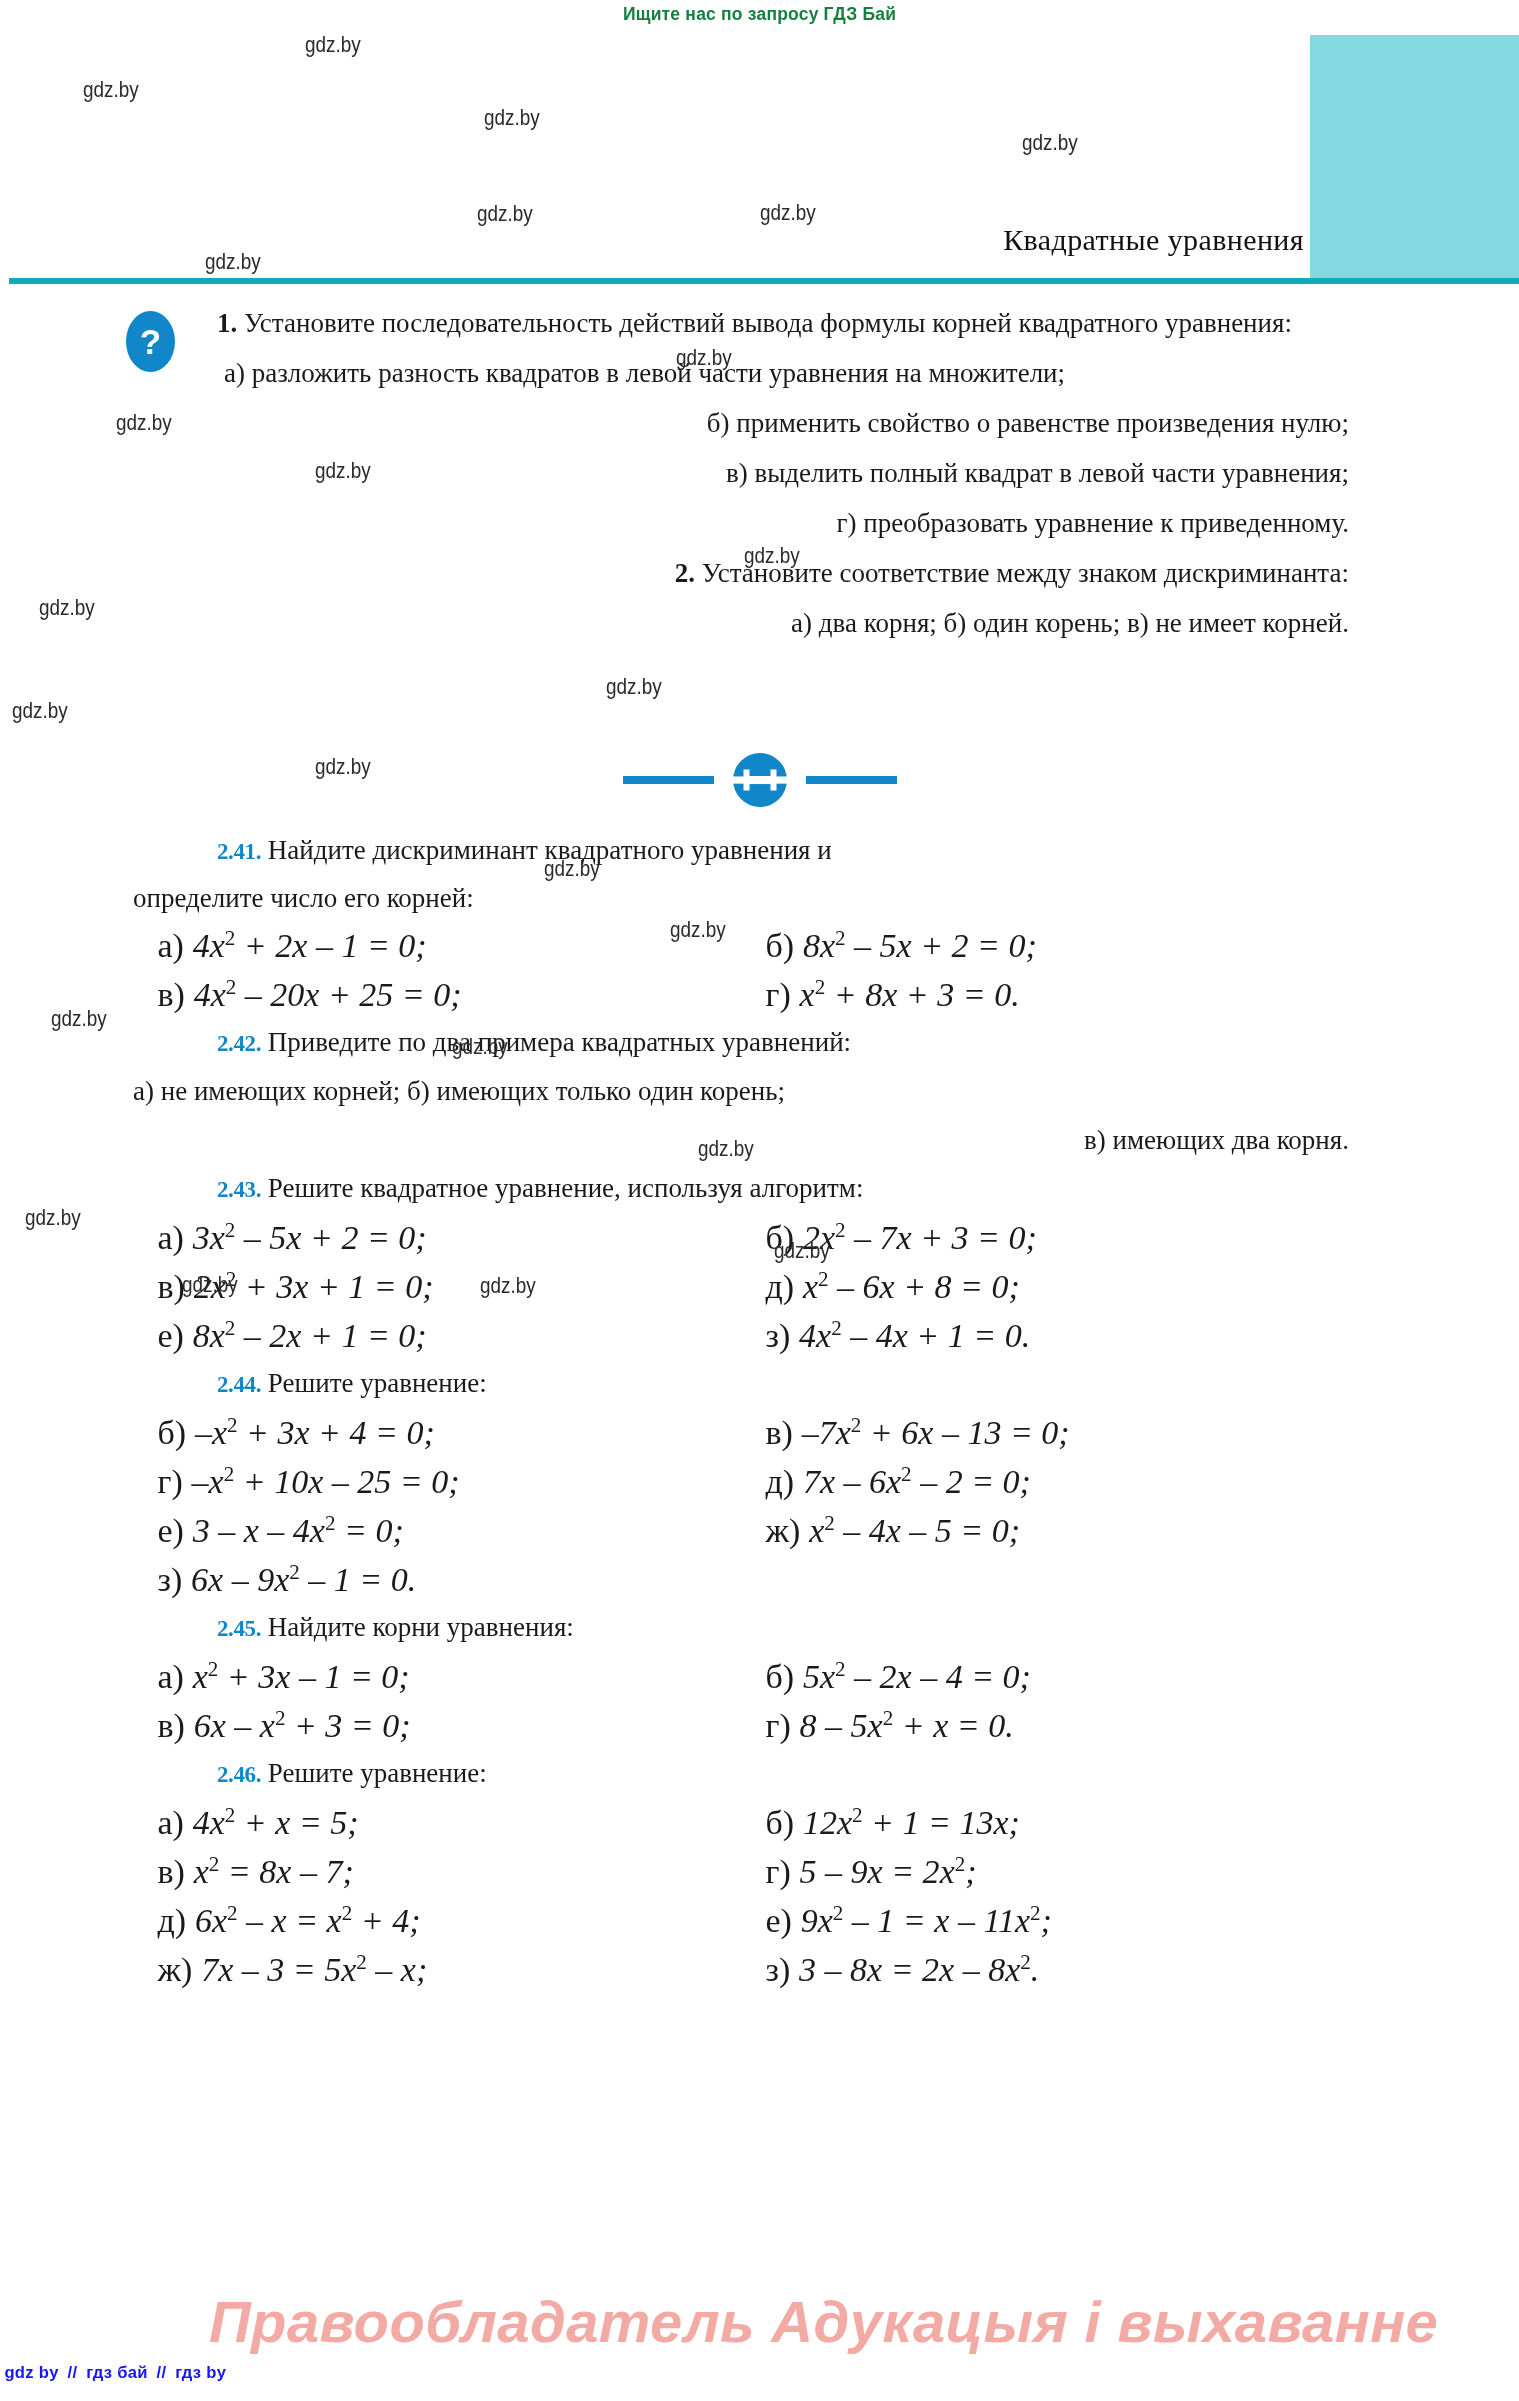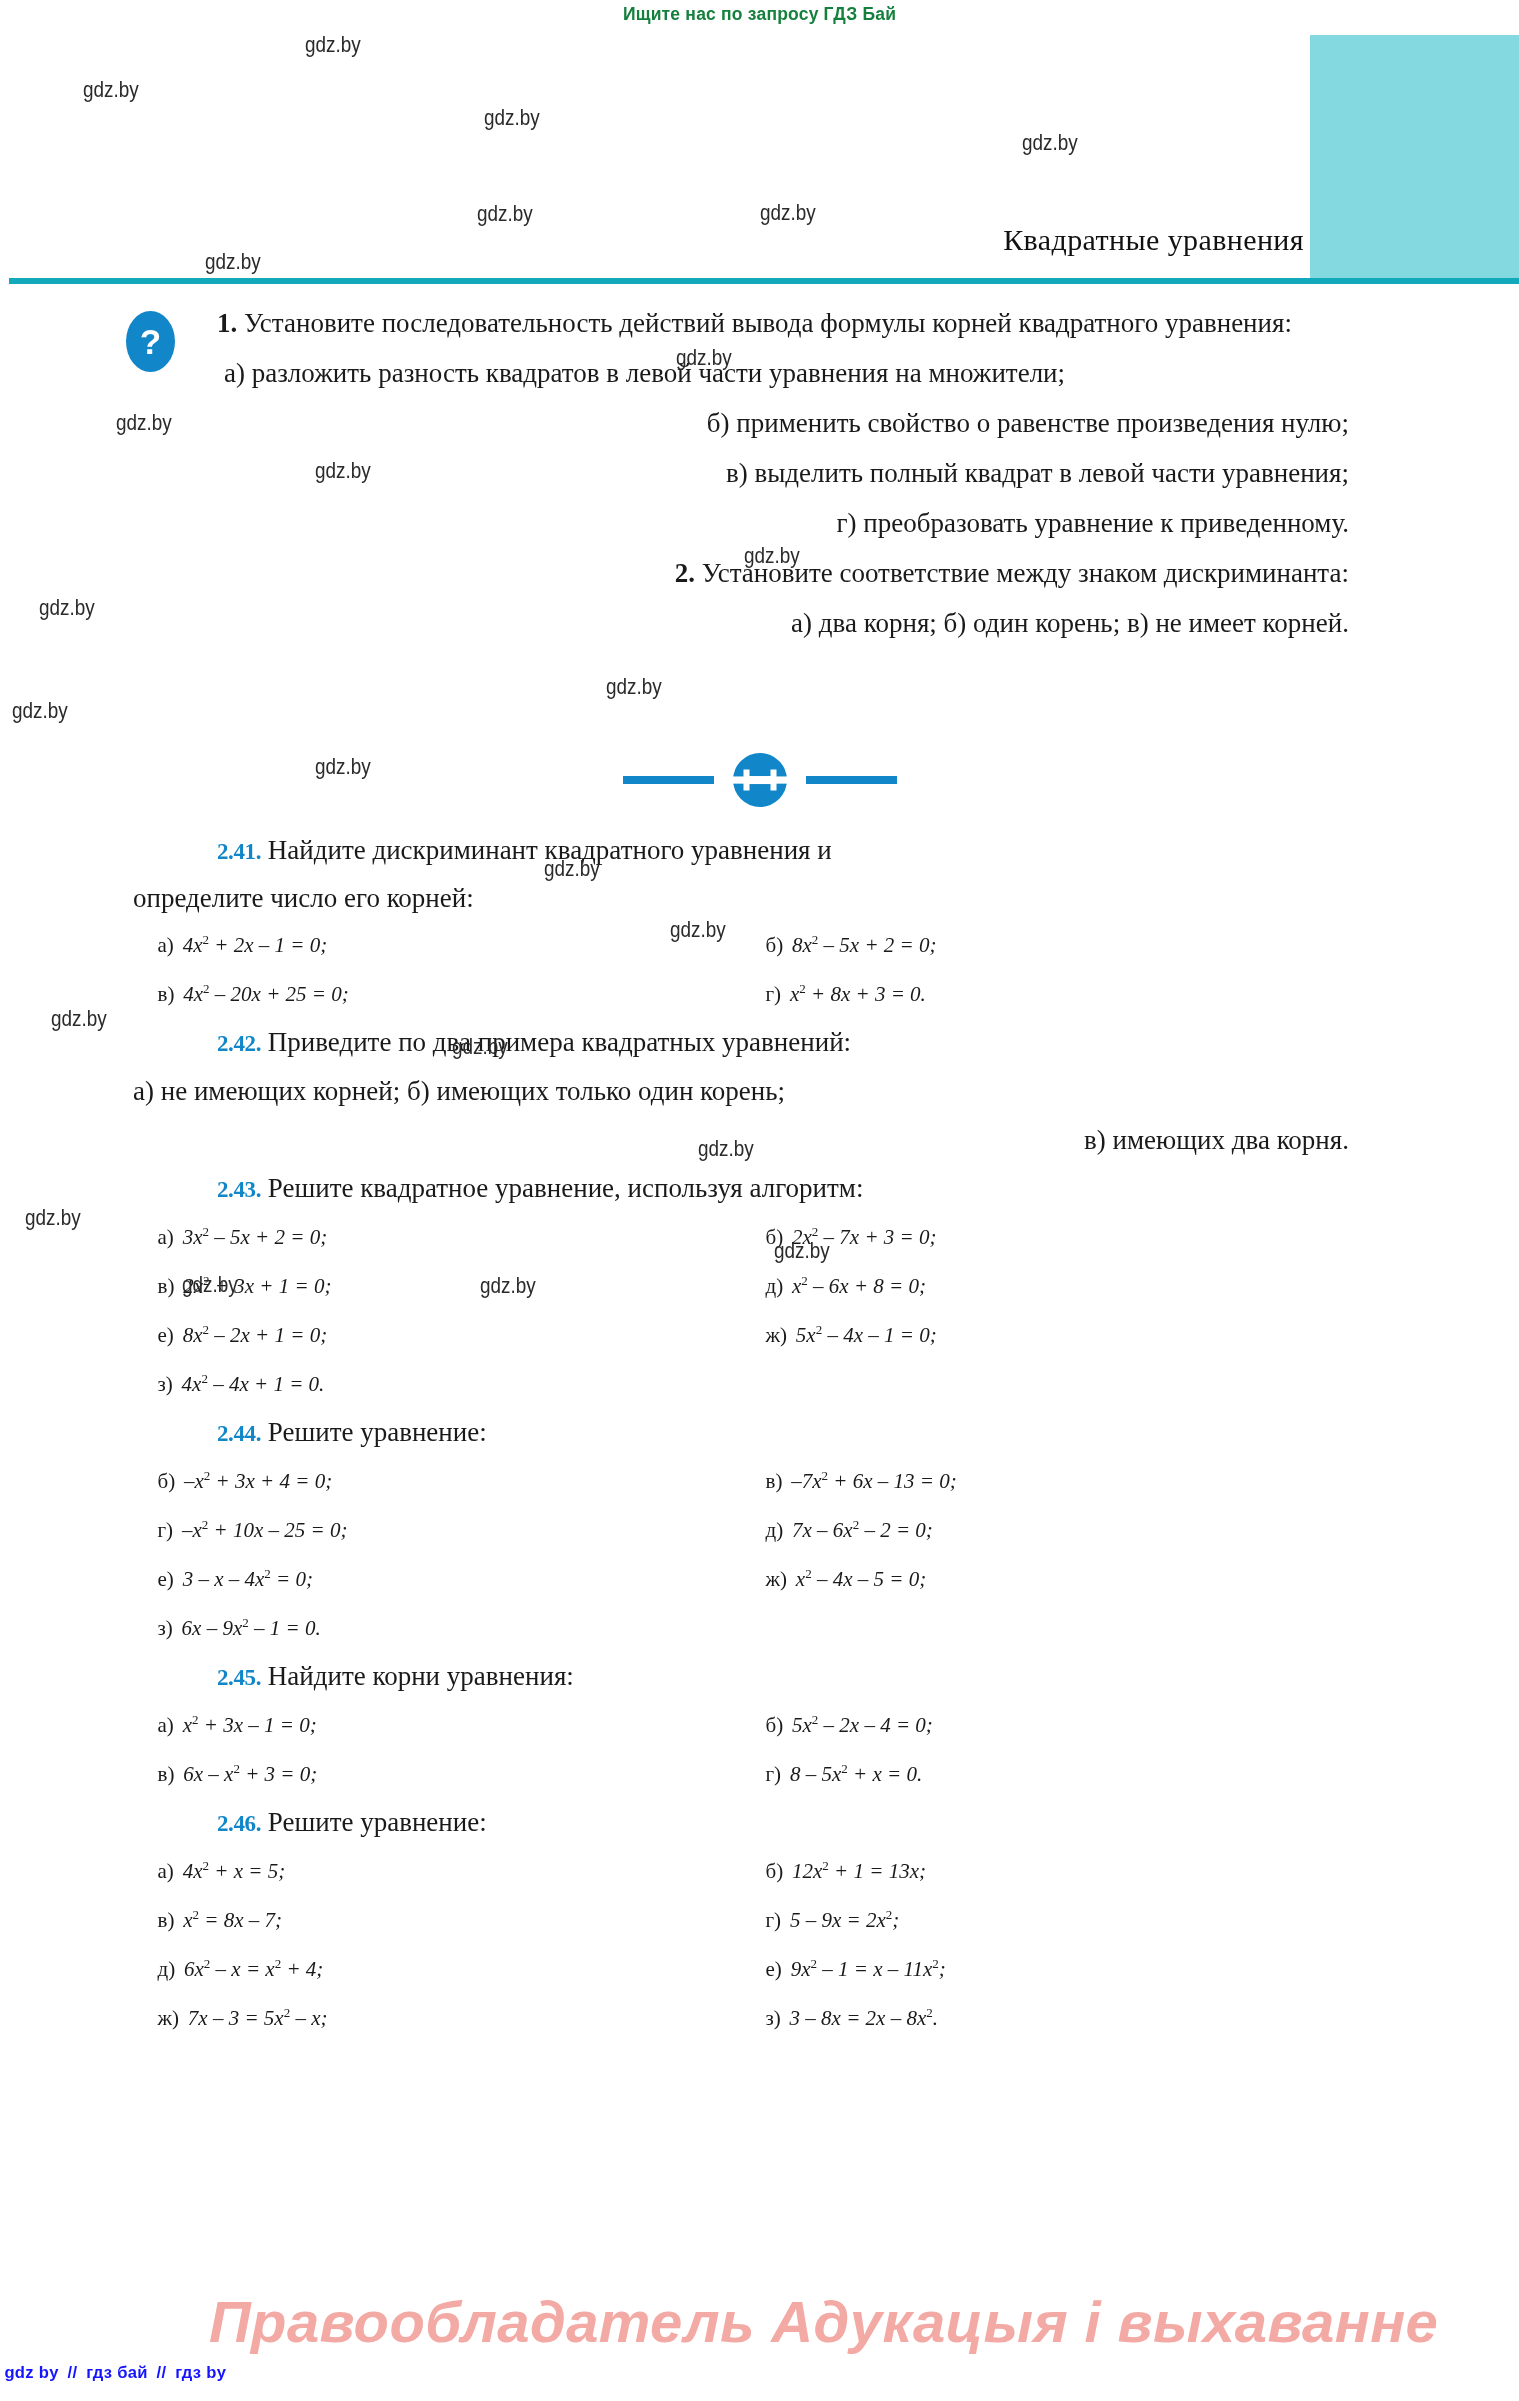--- a/index.html
+++ b/index.html
@@ -177,21 +177,21 @@
   .items {
     display: flex;
     flex-wrap: wrap;
     margin: 0;
     padding: 0;
     list-style: none;
   }
   .items li {
     width: 50%;
     box-sizing: border-box;
-    font-size: 21px;
+    font-size: 34px;
     line-height: 49px;
     padding-left: 24.5px;
     white-space: nowrap;
   }
   .items li .lbl { margin-right: 8.8px; }
 
   .mth {
     font-family: "Liberation Serif", serif;
     font-style: italic;
   }
@@ -297,21 +297,20 @@
 
   <p class="ex-head">
     <span class="ex-num">2.43.</span><span> Решите квадратное уравнение, используя алгоритм:</span>
   </p>
   <ul class="items">
     <li><span class="lbl">а)</span><span class="mth">3<i>x</i><sup>2</sup> – 5<i>x</i> + 2 = 0;</span></li>
     <li><span class="lbl">б)</span><span class="mth">2<i>x</i><sup>2</sup> – 7<i>x</i> + 3 = 0;</span></li>
     <li><span class="lbl">в)</span><span class="mth">2<i>x</i><sup>2</sup> + 3<i>x</i> + 1 = 0;</span></li>
     <li><span class="lbl">д)</span><span class="mth"><i>x</i><sup>2</sup> – 6<i>x</i> + 8 = 0;</span></li>
     <li><span class="lbl">е)</span><span class="mth">8<i>x</i><sup>2</sup> – 2<i>x</i> + 1 = 0;</span></li>
-    <li><span class="lbl">ж)</span><span class="mth">5<i>x</i><sup>2</sup> – 4<i>x</i> – 1 = 0;</span></li>
     <li><span class="lbl">з)</span><span class="mth">4<i>x</i><sup>2</sup> – 4<i>x</i> + 1 = 0.</span></li>
   </ul>
 
   <p class="ex-head">
     <span class="ex-num">2.44.</span><span> Решите уравнение:</span>
   </p>
   <ul class="items">
     <li><span class="lbl">б)</span><span class="mth">–<i>x</i><sup>2</sup> + 3<i>x</i> + 4 = 0;</span></li>
     <li><span class="lbl">в)</span><span class="mth">–7<i>x</i><sup>2</sup> + 6<i>x</i> – 13 = 0;</span></li>
     <li><span class="lbl">г)</span><span class="mth">–<i>x</i><sup>2</sup> + 10<i>x</i> – 25 = 0;</span></li>

